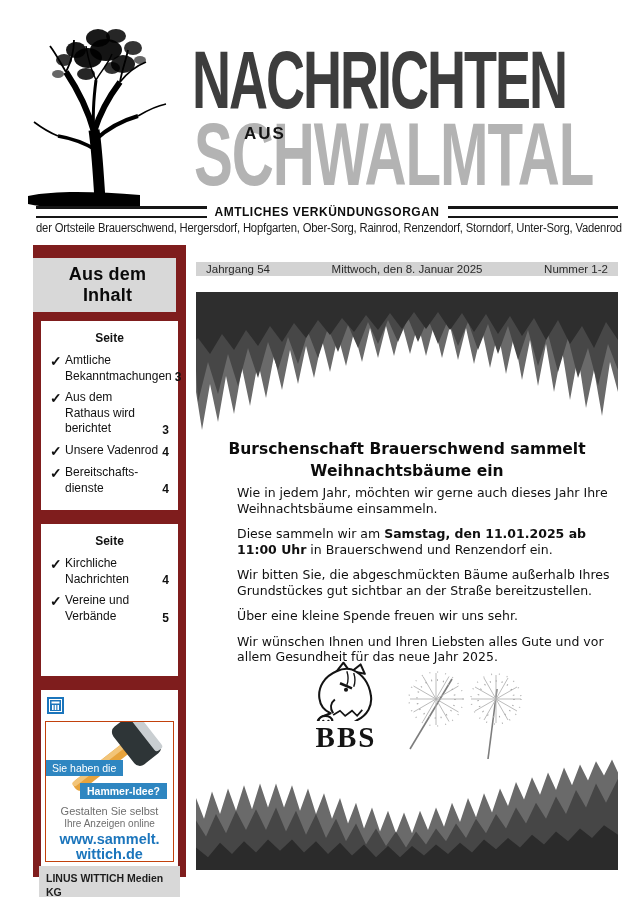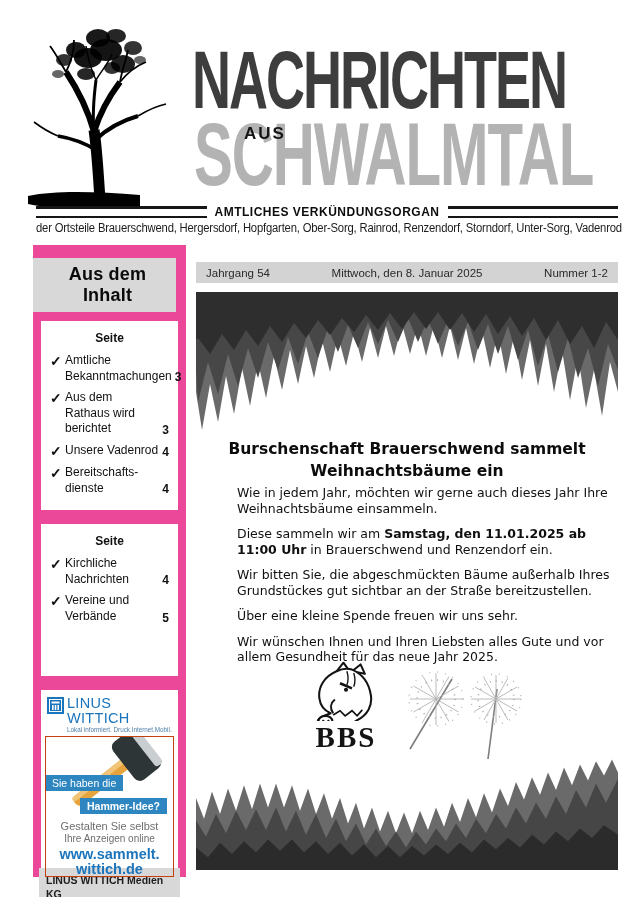--- a/index.html
+++ b/index.html
@@ -17,21 +17,21 @@
   .title-bottom{position:absolute;left:8px;top:84px;font-size:56px;font-weight:bold;
              color:#b3b3b3;letter-spacing:-1px;white-space:nowrap;
              transform:scale(1.04,1.6);transform-origin:left top;}
   .organ-rule{position:absolute;left:36px;top:205px;width:582px;display:flex;align-items:center;gap:8px;}
   .rule-line{flex:1;height:7px;border-top:3px solid #161616;border-bottom:2px solid #161616;}
   .organ-label{font-size:12px;font-weight:bold;letter-spacing:.5px;white-space:nowrap;color:#0d0d0d;}
   .districts{position:absolute;left:36px;top:221px;width:582px;font-size:12.5px;color:#1c1c1c;
              white-space:nowrap;letter-spacing:-.2px;transform:scaleX(.9);transform-origin:left top;}
 
   
-  .sidebar{position:absolute;left:33px;top:245px;width:153px;height:632px;background:#ec4899;
+  .sidebar{position:absolute;left:33px;top:245px;width:153px;height:632px;background:#7f1d1d;
            display:flex;flex-direction:column;box-sizing:border-box;}
   .sb-title{margin:13px 10px 0 0;background:#d8d8d8;padding:6px 4px 6px 10px;
             font-weight:bold;font-size:18px;color:#0a0a0a;text-align:center;letter-spacing:.2px;}
   .sb-box{margin:9px 8px 0 8px;background:#fff;padding:6px 9px 8px 9px;}
   .sb-box.tall{margin-top:14px;min-height:152px;box-sizing:border-box;}
   .seite{text-align:center;font-weight:bold;font-size:12px;margin:4px 0 8px 0;}
   .toc-item{display:flex;margin-bottom:6px;font-size:12px;}
   .toc-check{width:15px;font-size:14px;font-weight:bold;flex:none;}
   .toc-label{flex:1;line-height:1.3;padding-right:3px;}
   .toc-page{font-weight:bold;align-self:flex-end;}
@@ -50,21 +50,21 @@
   .ad-line-1{position:absolute;left:0;right:0;top:83px;text-align:center;font-size:11px;color:#6e6e6e;}
   .ad-line-2{position:absolute;left:0;right:0;top:96px;text-align:center;font-size:10px;color:#6e6e6e;}
   .ad-url-1{position:absolute;left:0;right:0;top:109px;text-align:center;font-size:14.5px;font-weight:bold;color:#1b75bc;}
   .ad-url-2{position:absolute;left:0;right:0;top:124px;text-align:center;font-size:14.5px;font-weight:bold;color:#1b75bc;}
 
   .sb-footer{margin:auto 6px 6px 6px;background:#d8d8d8;padding:5px 7px;font-size:10.5px;
              font-weight:bold;color:#1d1d1d;line-height:1.35;}
 
   
   .main{position:absolute;left:196px;top:245px;width:422px;height:632px;}
-  .info-bar{position:absolute;left:0;right:0;top:17px;height:21px;background:#d3d3d3;
+  .info-bar{position:absolute;left:0;right:0;top:17px;height:14px;background:#d3d3d3;
             display:flex;justify-content:space-between;align-items:center;
             padding:0 10px;box-sizing:border-box;font-size:11.5px;color:#2a2a2a;}
   .fir-top{position:absolute;left:0;top:47px;width:422px;height:140px;}
   .headline{position:absolute;left:0;right:0;top:193px;text-align:center;font-weight:bold;
             font-size:15.5px;line-height:1.45;font-family:"DejaVu Sans",sans-serif;color:#0c0c0c;}
   .body-text{position:absolute;left:41px;top:240px;width:378px;font-size:12.5px;line-height:15.5px;
              font-family:"DejaVu Sans",sans-serif;color:#101010;}
   .body-text p{margin:0 0 10px 0;}
   .club-logo{position:absolute;left:104px;top:416px;width:92px;text-align:center;}
   .bbs-text{font-family:"Liberation Serif",serif;font-weight:bold;font-size:29px;
@@ -168,24 +168,20 @@
         <span class="ad-logo-mark">
           <svg width="17" height="17" viewBox="0 0 17 17">
             <rect x="0" y="0" width="17" height="17" fill="#1b75bc"></rect>
             <rect x="2.5" y="2.5" width="12" height="12" fill="none" stroke="#fff" stroke-width="1"></rect>
             <rect x="4.5" y="4.5" width="8" height="2" fill="#fff"></rect>
             <rect x="5" y="8" width="1.6" height="5" fill="#fff"></rect>
             <rect x="7.7" y="8" width="1.6" height="5" fill="#fff"></rect>
             <rect x="10.4" y="8" width="1.6" height="5" fill="#fff"></rect>
           </svg>
         </span>
-        <span>
-          <div class="ad-brand">LINUS WITTICH</div>
-          <div class="ad-tagline">Lokal informiert. Druck.Internet.Mobil.</div>
-        </span>
       </div>
       <div class="ad-inner">
         <span class="hammer">
           <svg width="108" height="80" viewBox="0 0 108 80">
             <g transform="translate(10,66) rotate(-38)">
               <rect x="0" y="-6" width="80" height="12" rx="5" fill="#e7a33c"></rect>
               <rect x="0" y="-6" width="80" height="5" rx="2.5" fill="#f2c478"></rect>
               <rect x="62" y="-24" width="32" height="48" rx="7" fill="#2e3537"></rect>
               <rect x="86" y="-22" width="9" height="44" rx="3" fill="#c9ced1"></rect>
             </g>

